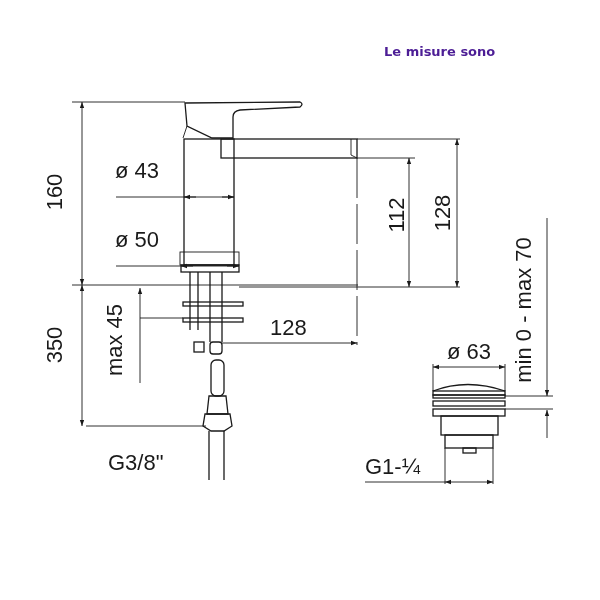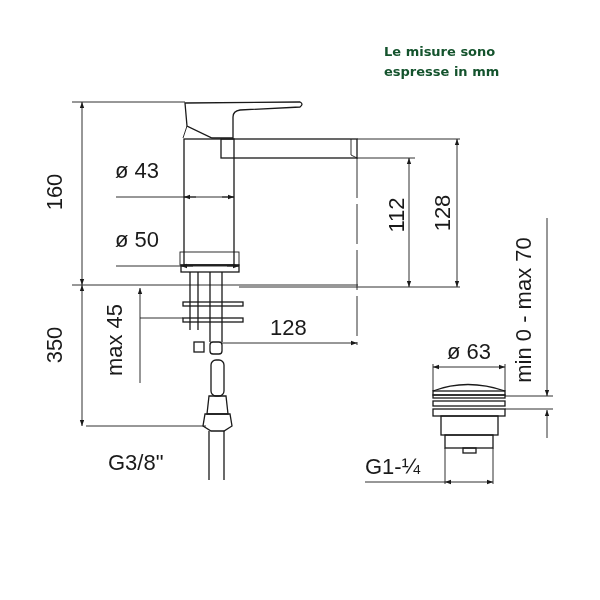--- a/index.html
+++ b/index.html
@@ -1,28 +1,27 @@
 <!DOCTYPE html>
 <html><head>
 <meta charset="utf-8">
 <style>
   html,body{margin:0;padding:0;background:#fff;}
   body{width:600px;height:600px;position:relative;overflow:hidden;font-family:"Liberation Sans",sans-serif;}
   svg{position:absolute;left:0;top:0;}
-  .note{position:absolute;left:384px;top:42px;font-family:"DejaVu Sans",sans-serif;font-weight:bold;font-size:13px;line-height:20px;color:#14532d;}
+  .note{position:absolute;left:384px;top:42px;font-family:"DejaVu Sans",sans-serif;font-weight:bold;font-size:13px;line-height:20px;color:#4c1d95;}
   .dim{font-family:"Liberation Sans",sans-serif;font-size:22px;fill:#1a1a1a;}
   .ln{stroke:#1a1a1a;stroke-width:1.3;fill:none;}
   .thin{stroke:#1a1a1a;stroke-width:0.9;fill:none;}
 </style>
 </head>
 <body>
 
 <div class="note">
   <div>Le misure sono</div>
-  <div>espresse in mm</div>
 </div>
 
 <svg width="600" height="600" viewBox="0 0 600 600">
   <defs>
     <marker id="ar" markerWidth="8" markerHeight="8" refX="7" refY="4" orient="auto-start-reverse">
       <path d="M0,1.5 L7,4 L0,6.5 Z" fill="#1a1a1a"></path>
     </marker>
   </defs>
 
   <g>

